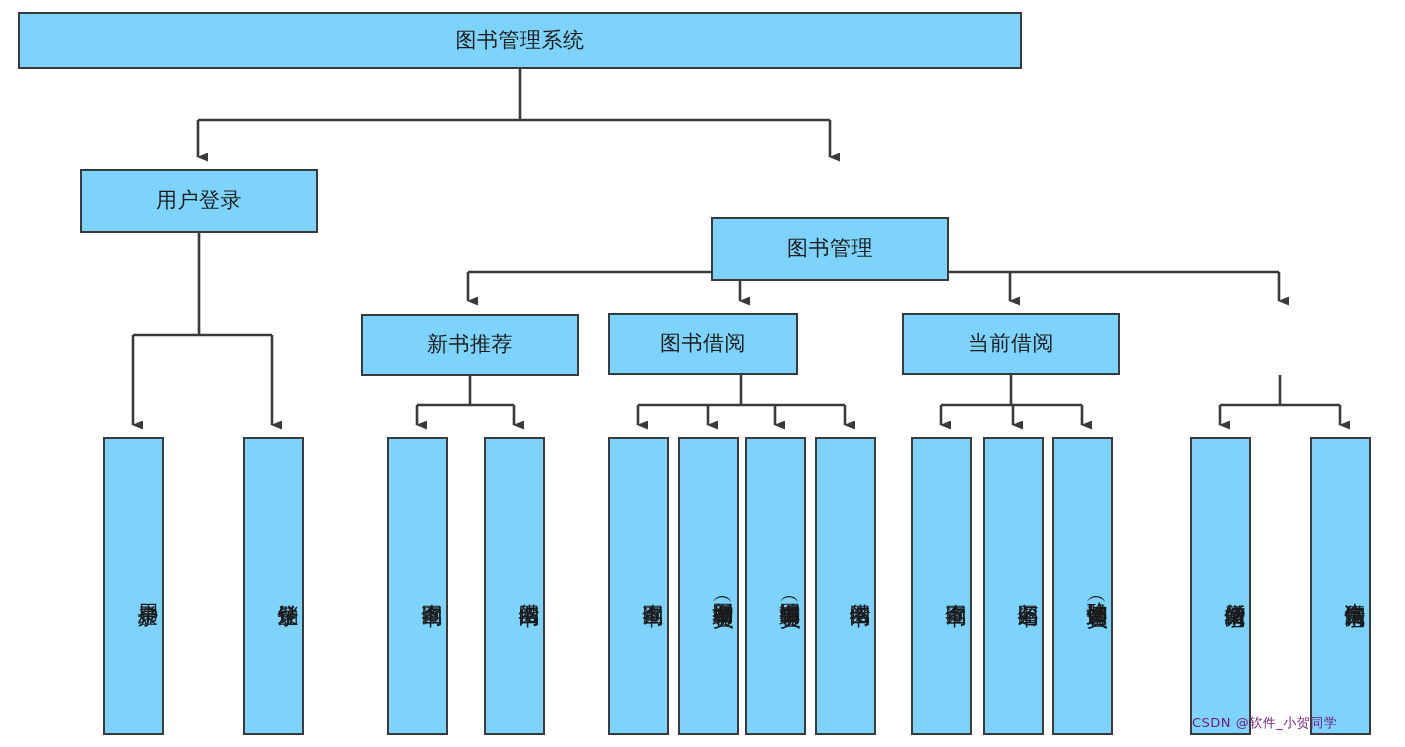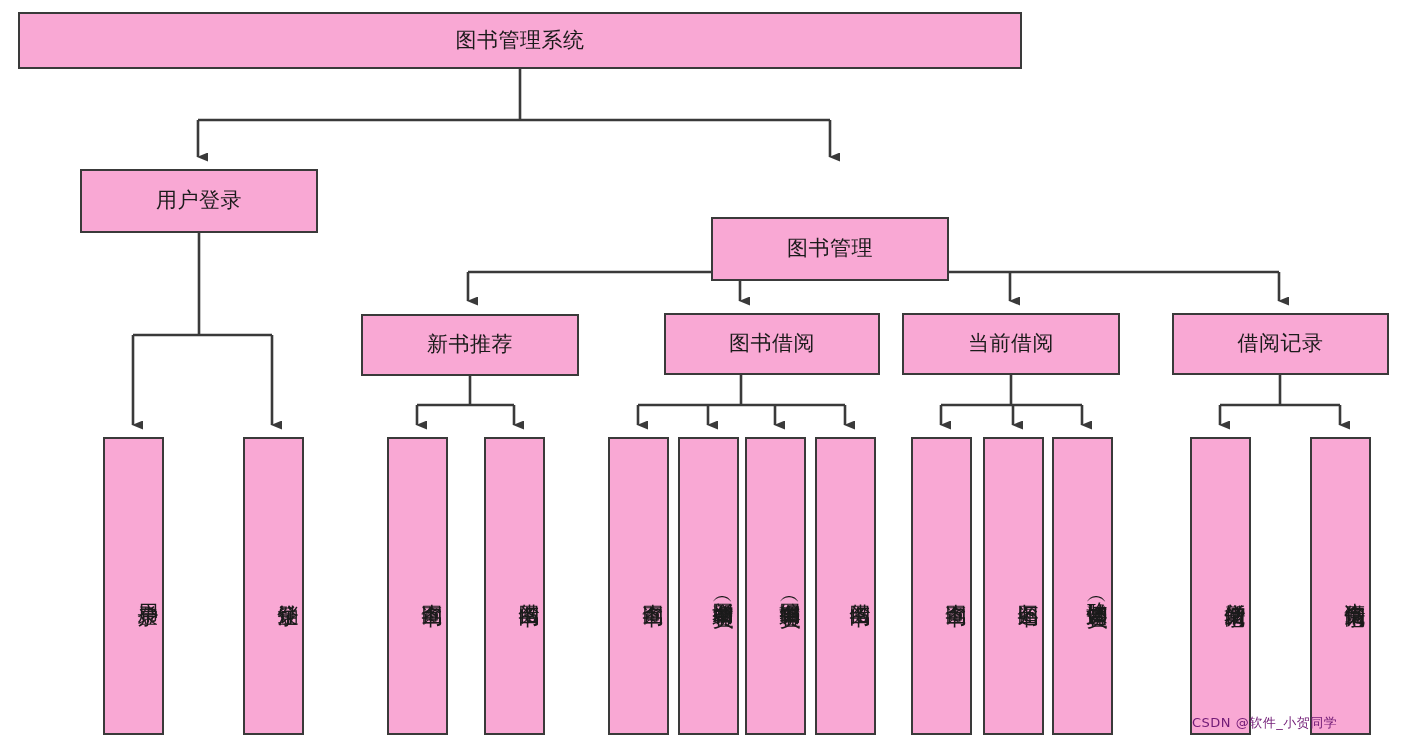--- a/index.html
+++ b/index.html
@@ -21,21 +21,21 @@
     position: absolute;
     left: 0;
     top: 0;
     width: 1405px;
     height: 747px;
     pointer-events: none;
   }
   .node {
     position: absolute;
     box-sizing: border-box;
-    background: #f9a8d4;
+    background: #7dd3fc;
     border: 2px solid #3a3a3a;
     display: flex;
     align-items: center;
     justify-content: center;
     color: #1b1b1b;
   }
   .node-h {
     font-size: 21px;
     line-height: 1.2;
     letter-spacing: 0.5px;
@@ -121,23 +121,22 @@
       <path d="M 1340 405 L 1340 425" marker-end="url(#arrowhead)"></path>
     </g>
   </svg>
 
   <div class="node node-h" style="left:18px; top:12px; width:1004px; height:57px;">图书管理系统</div>
 
   <div class="node node-h" style="left:80px; top:169px; width:238px; height:64px;">用户登录</div>
   <div class="node node-h" style="left:711px; top:169px; width:238px; height:64px;margin-top:48px;">图书管理</div>
 
   <div class="node node-h" style="left:361px; top:314px; width:218px; height:62px;">新书推荐</div>
-  <div class="node node-h" style="left:664px; top:313px; width:216px; height:62px;">图书借阅</div>
+  <div class="node node-h" style="left:608px; top:313px; width:190px; height:62px;">图书借阅</div>
   <div class="node node-h" style="left:902px; top:313px; width:218px; height:62px;font-family:Liberation Serif, serif;">当前借阅</div>
-  <div class="node node-h" style="left:1172px; top:313px; width:217px; height:62px;">借阅记录</div>
 
   <div class="node node-v" style="left:103px; top:437px; width:61px; height:298px;">用户登录</div>
   <div class="node node-v" style="left:243px; top:437px; width:61px; height:298px;">注销登录</div>
   <div class="node node-v" style="left:387px; top:437px; width:61px; height:298px;">查询图书</div>
   <div class="node node-v" style="left:484px; top:437px; width:61px; height:298px;">借阅图书</div>
   <div class="node node-v" style="left:608px; top:437px; width:61px; height:298px;">查询图书</div>
   <div class="node node-v" style="left:678px; top:437px; width:61px; height:298px;">新增图书（管理员）</div>
   <div class="node node-v" style="left:745px; top:437px; width:61px; height:298px;">编辑图书（管理员）</div>
   <div class="node node-v" style="left:815px; top:437px; width:61px; height:298px;">借阅图书</div>
   <div class="node node-v" style="left:911px; top:437px; width:61px; height:298px;">查询图书</div>

